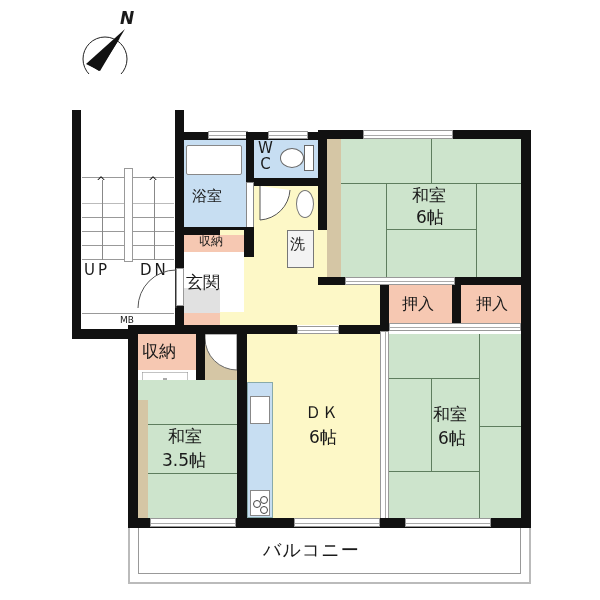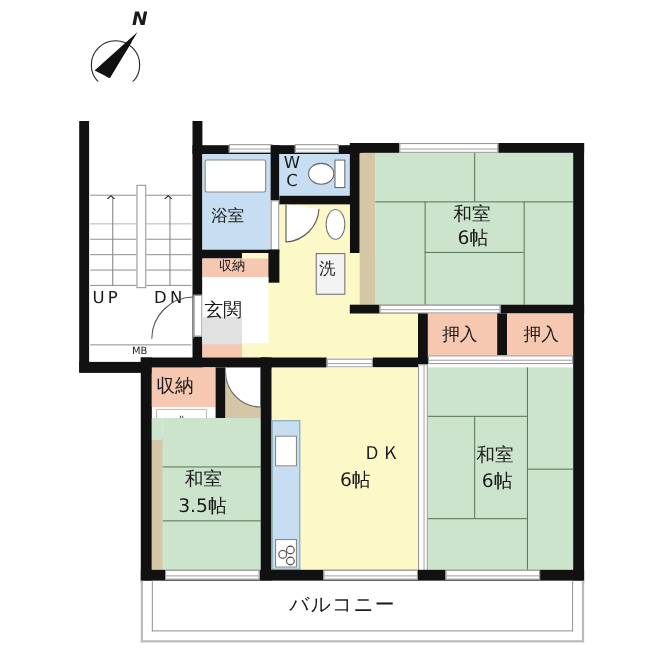--- a/index.html
+++ b/index.html
@@ -154,21 +154,21 @@
 <div class="abs yellow" style="left:247px;top:334px;width:133px;height:184px;"></div>
 <div class="abs blue" style="left:247px;top:382px;width:26px;height:136px;border:1px solid #8aa;"></div>
 <div class="abs" style="left:250px;top:396px;width:20px;height:28px;background:#fff;border:1px solid #888;"></div>
 <div class="abs" style="left:250px;top:490px;width:20px;height:26px;background:#fff;border:1px solid #888;">
   <svg width="20" height="26">
       <circle cx="6" cy="13" r="3.5" fill="none" stroke="#444"></circle>
       <circle cx="13" cy="9" r="3.5" fill="none" stroke="#444"></circle>
       <circle cx="13" cy="19" r="3.5" fill="none" stroke="#444"></circle>
     </svg>
 </div>
-<div class="label" style="left:305px;top:403px;font-size:17px;margin-left:25px;">ＤＫ</div>
+<div class="label" style="left:305px;top:403px;font-size:17px;">ＤＫ</div>
 <div class="label" style="left:309px;top:428px;font-size:17px;">6帖</div>
 
 <div class="vwin" style="left:380px;top:331px;width:9px;height:190px;"></div>
 
 <div class="abs tatami" style="left:389px;top:334px;width:132px;height:184px;">
   <div class="tline" style="left:0;top:44px;width:90px;height:1px;"></div>
   <div class="tline" style="left:42px;top:44px;width:1px;height:93px;"></div>
   <div class="tline" style="left:0;top:137px;width:90px;height:1px;"></div>
   <div class="tline" style="left:90px;top:0;width:1px;height:184px;"></div>
   <div class="tline" style="left:90px;top:92px;width:42px;height:1px;"></div>

